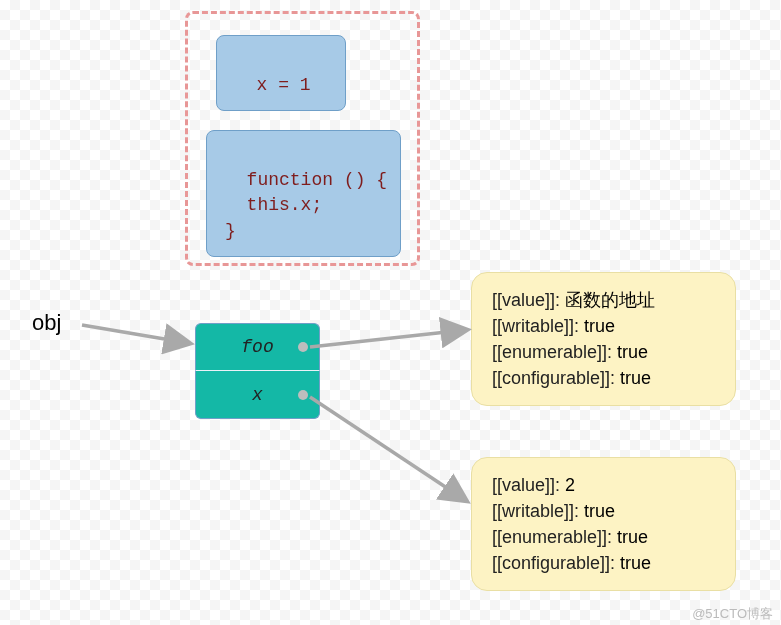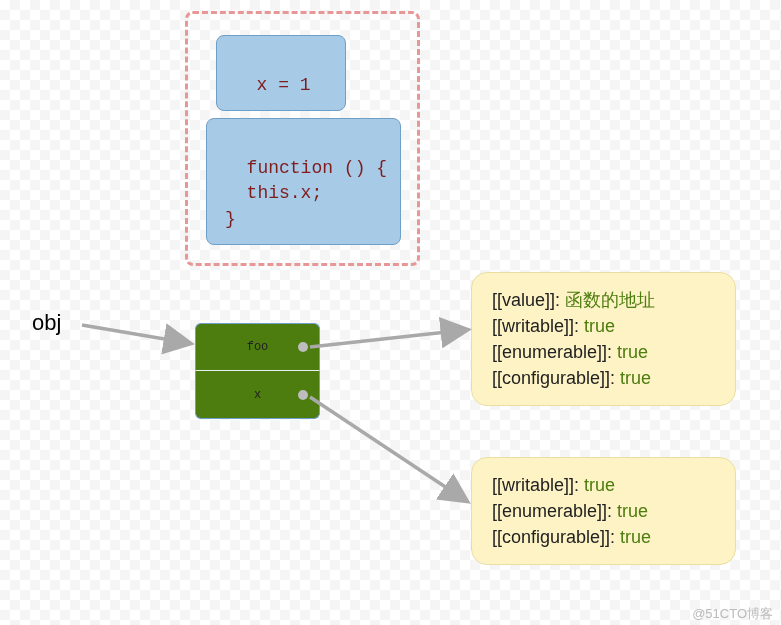--- a/index.html
+++ b/index.html
@@ -31,44 +31,45 @@
     border-radius: 8px;
     padding: 12px 18px;
     font-family: "Courier New", monospace;
     font-size: 18px;
     color: #7f1d1d;
     white-space: pre;
     line-height: 1.4;
   }
   .prop-box {
     position: absolute;
-    background: #4d7c0f;
+    background: #14b8a6;
     border: 1px solid #6f9fc8;
     font-family: "Courier New", monospace;
-    font-size: 12px;
+    font-size: 18px;
     color: #222;
     text-align: center;
     display: flex;
     align-items: center;
     justify-content: center;
+    font-style: italic;
   }
   .prop-top { border-radius: 6px 6px 0 0; border-bottom: 1px solid #eaf2f8; }
   .prop-bot { border-radius: 0 0 6px 6px; border-top: none; }
   .desc-box {
     position: absolute;
     background: #fdf3c4;
     border: 1px solid #e9dfa4;
     border-radius: 16px;
     padding: 14px 20px;
     font-size: 18px;
     color: #222;
     line-height: 1.45;
   }
   .desc-box .k { color: #222; }
-  .desc-box .v { color: #4d7c0f; }
+  .desc-box .v { color: #000000; }
   .obj-label {
     position: absolute;
     font-weight: normal;
     font-size: 22px;
     color: #000;
   }
   .dot {
     position: absolute;
     width: 10px;
     height: 10px;
@@ -91,21 +92,21 @@
 </style>
 </head>
 <body>
 
 <div class="dashed-box" style="left:185px; top:11px; width:235px; height:255px;"></div>
 
 <div class="blue-box" style="left:216px; top:35px; width:130px;">
   <span>x = 1</span>
 </div>
 
-<div class="blue-box" style="left:206px; top:118px; width:195px;">
+<div class="blue-box" style="left:206px; top:130px; width:195px;">
   <span>function () {
   this.x;
 }</span>
 </div>
 
 <div class="obj-label" style="left:32px; top:310px;">obj</div>
 
 <div class="prop-box prop-top" style="left:195px; top:323px; width:125px; height:48px;">
   <span>foo</span>
 </div>
@@ -130,20 +131,24 @@
     <span class="v">true</span>
   </div>
   <div>
     <span class="k">[[configurable]]:</span>
     <span class="v">true</span>
   </div>
 </div>
 
 <div class="desc-box" style="left:471px; top:457px; width:265px;">
   <div>
+    <span class="k">[[value]]:</span>
+    <span class="v">2</span>
+  </div>
+  <div>
     <span class="k">[[writable]]:</span>
     <span class="v">true</span>
   </div>
   <div>
     <span class="k">[[enumerable]]:</span>
     <span class="v">true</span>
   </div>
   <div>
     <span class="k">[[configurable]]:</span>
     <span class="v">true</span>

